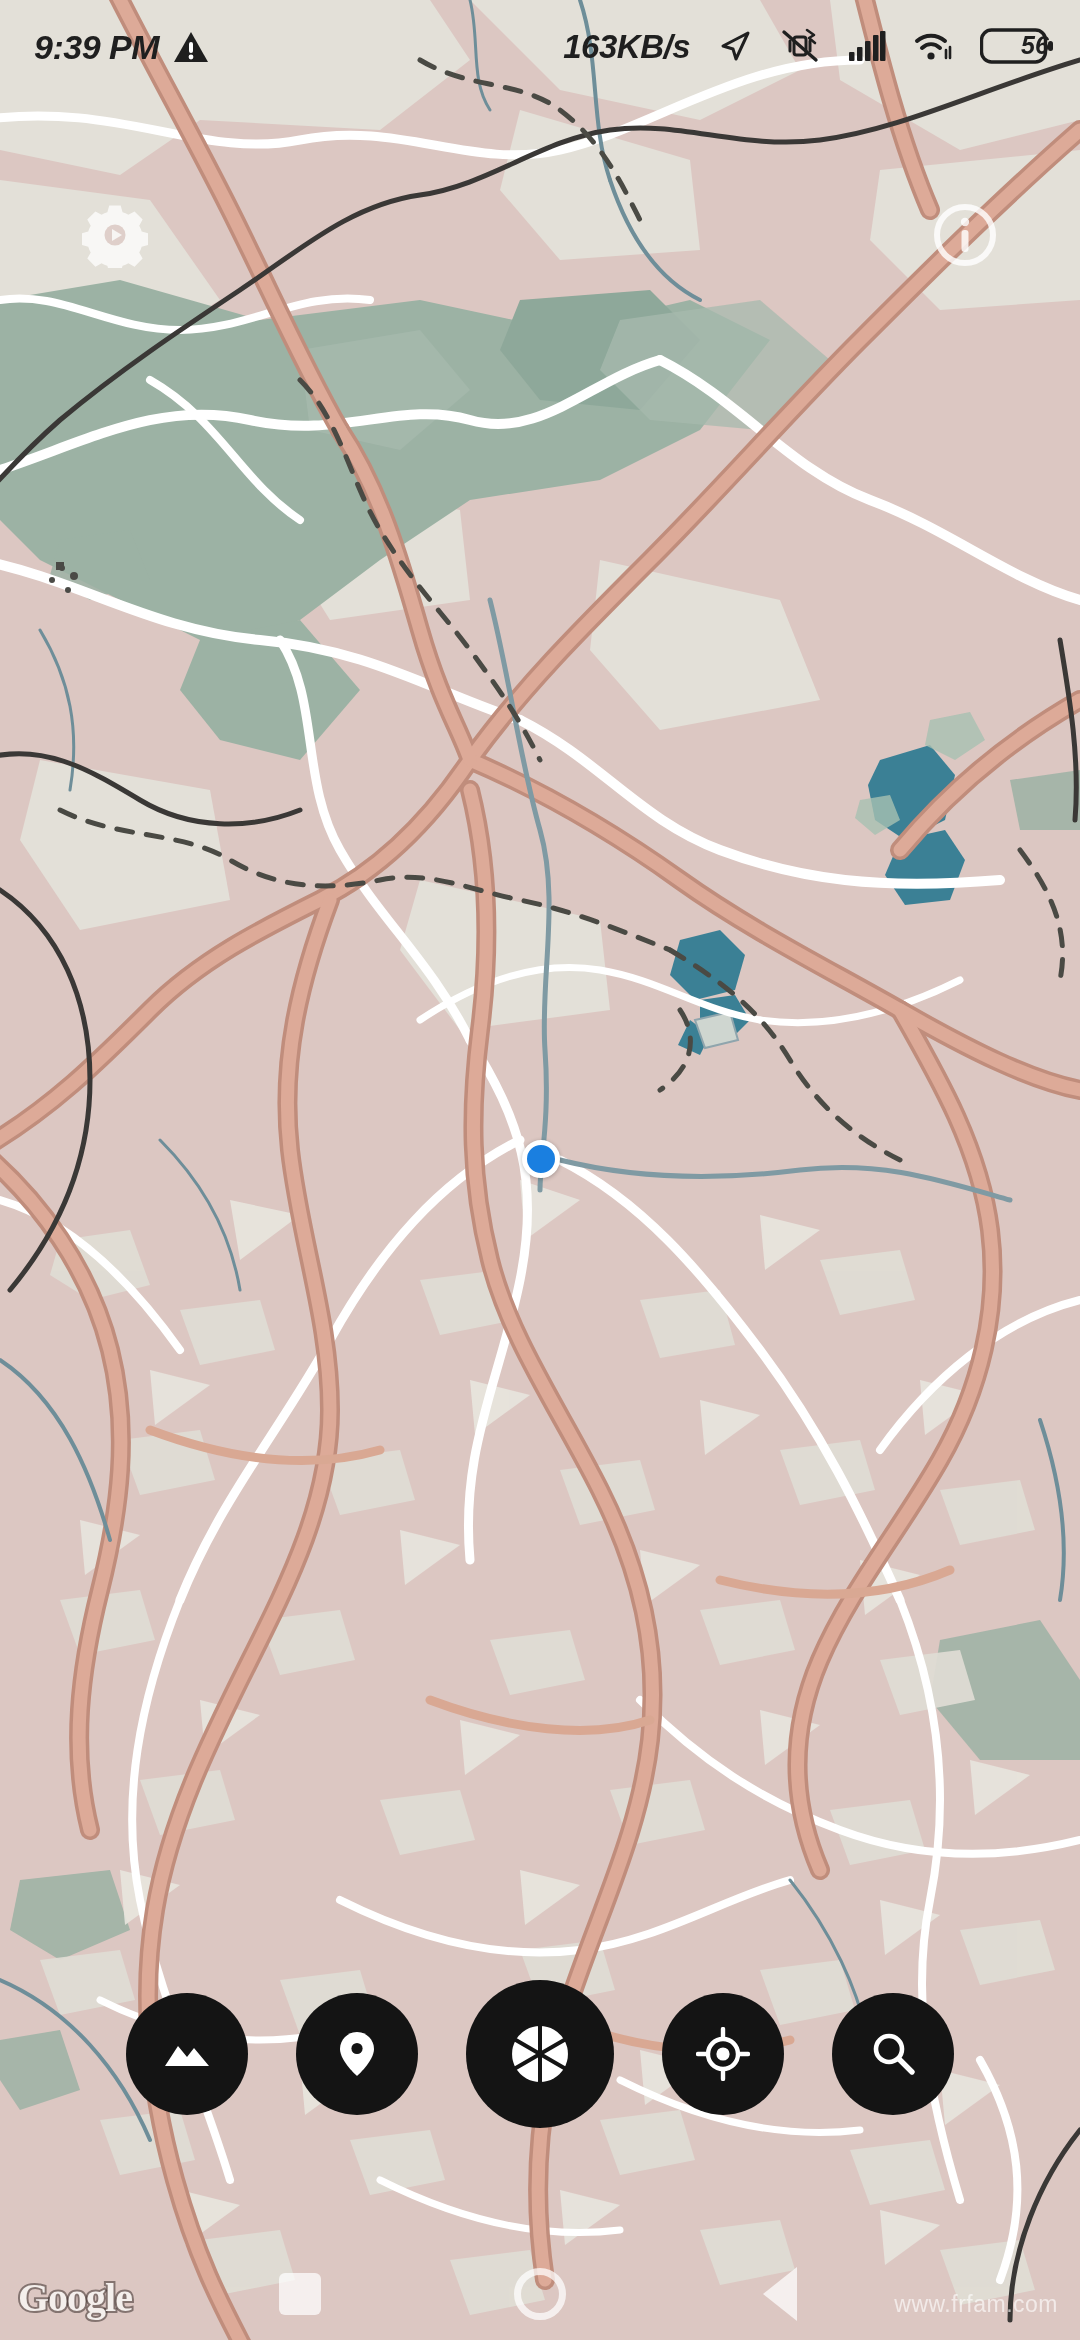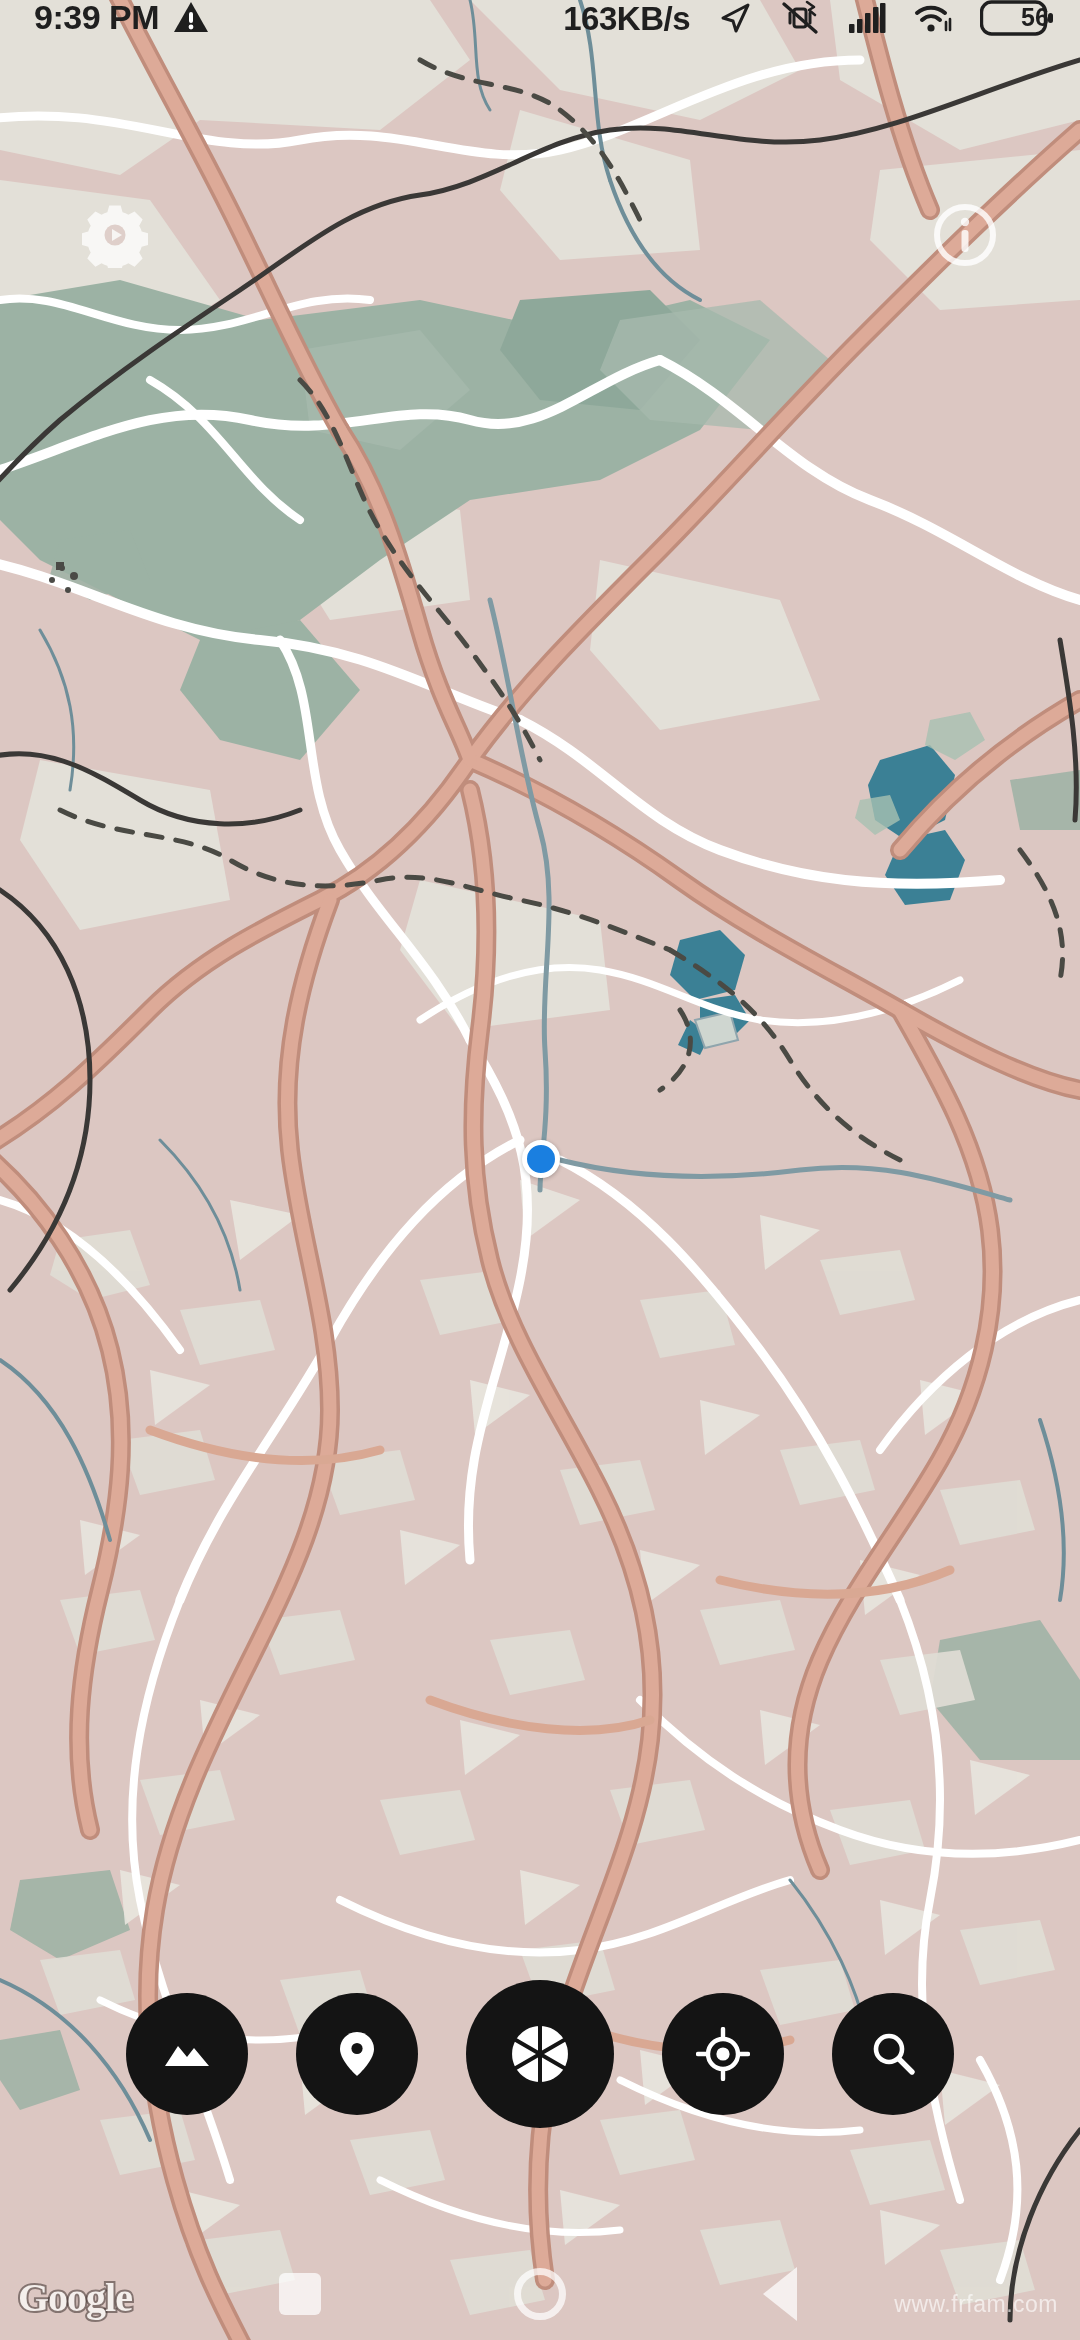--- a/index.html
+++ b/index.html
@@ -15,23 +15,24 @@
     overflow:hidden;
   }
 
   
   #map { position:absolute; inset:0; background:#dcc7c2; }
   #map svg { display:block; width:1080px; height:2340px; }
 
   
   #status-bar {
     position:absolute; top:0; left:0; width:1080px; height:64px;
-    display:flex; align-items:flex-start; justify-content:space-between;
+    display:flex; align-items:flex-end; justify-content:space-between;
     padding:0 26px 0 34px;
     z-index:40;
+    font-style:italic;
   }
   .sb-left { display:flex; align-items:center; gap:14px; }
   .sb-right { display:flex; align-items:center; gap:28px; }
   #clock {
     font-size:34px; font-weight:bold; color:#1f1f1f;
     letter-spacing:-0.5px; line-height:1;
   }
   #netspeed {
     font-size:33px; font-weight:bold; color:#1f1f1f;
     letter-spacing:-0.5px; line-height:1;

